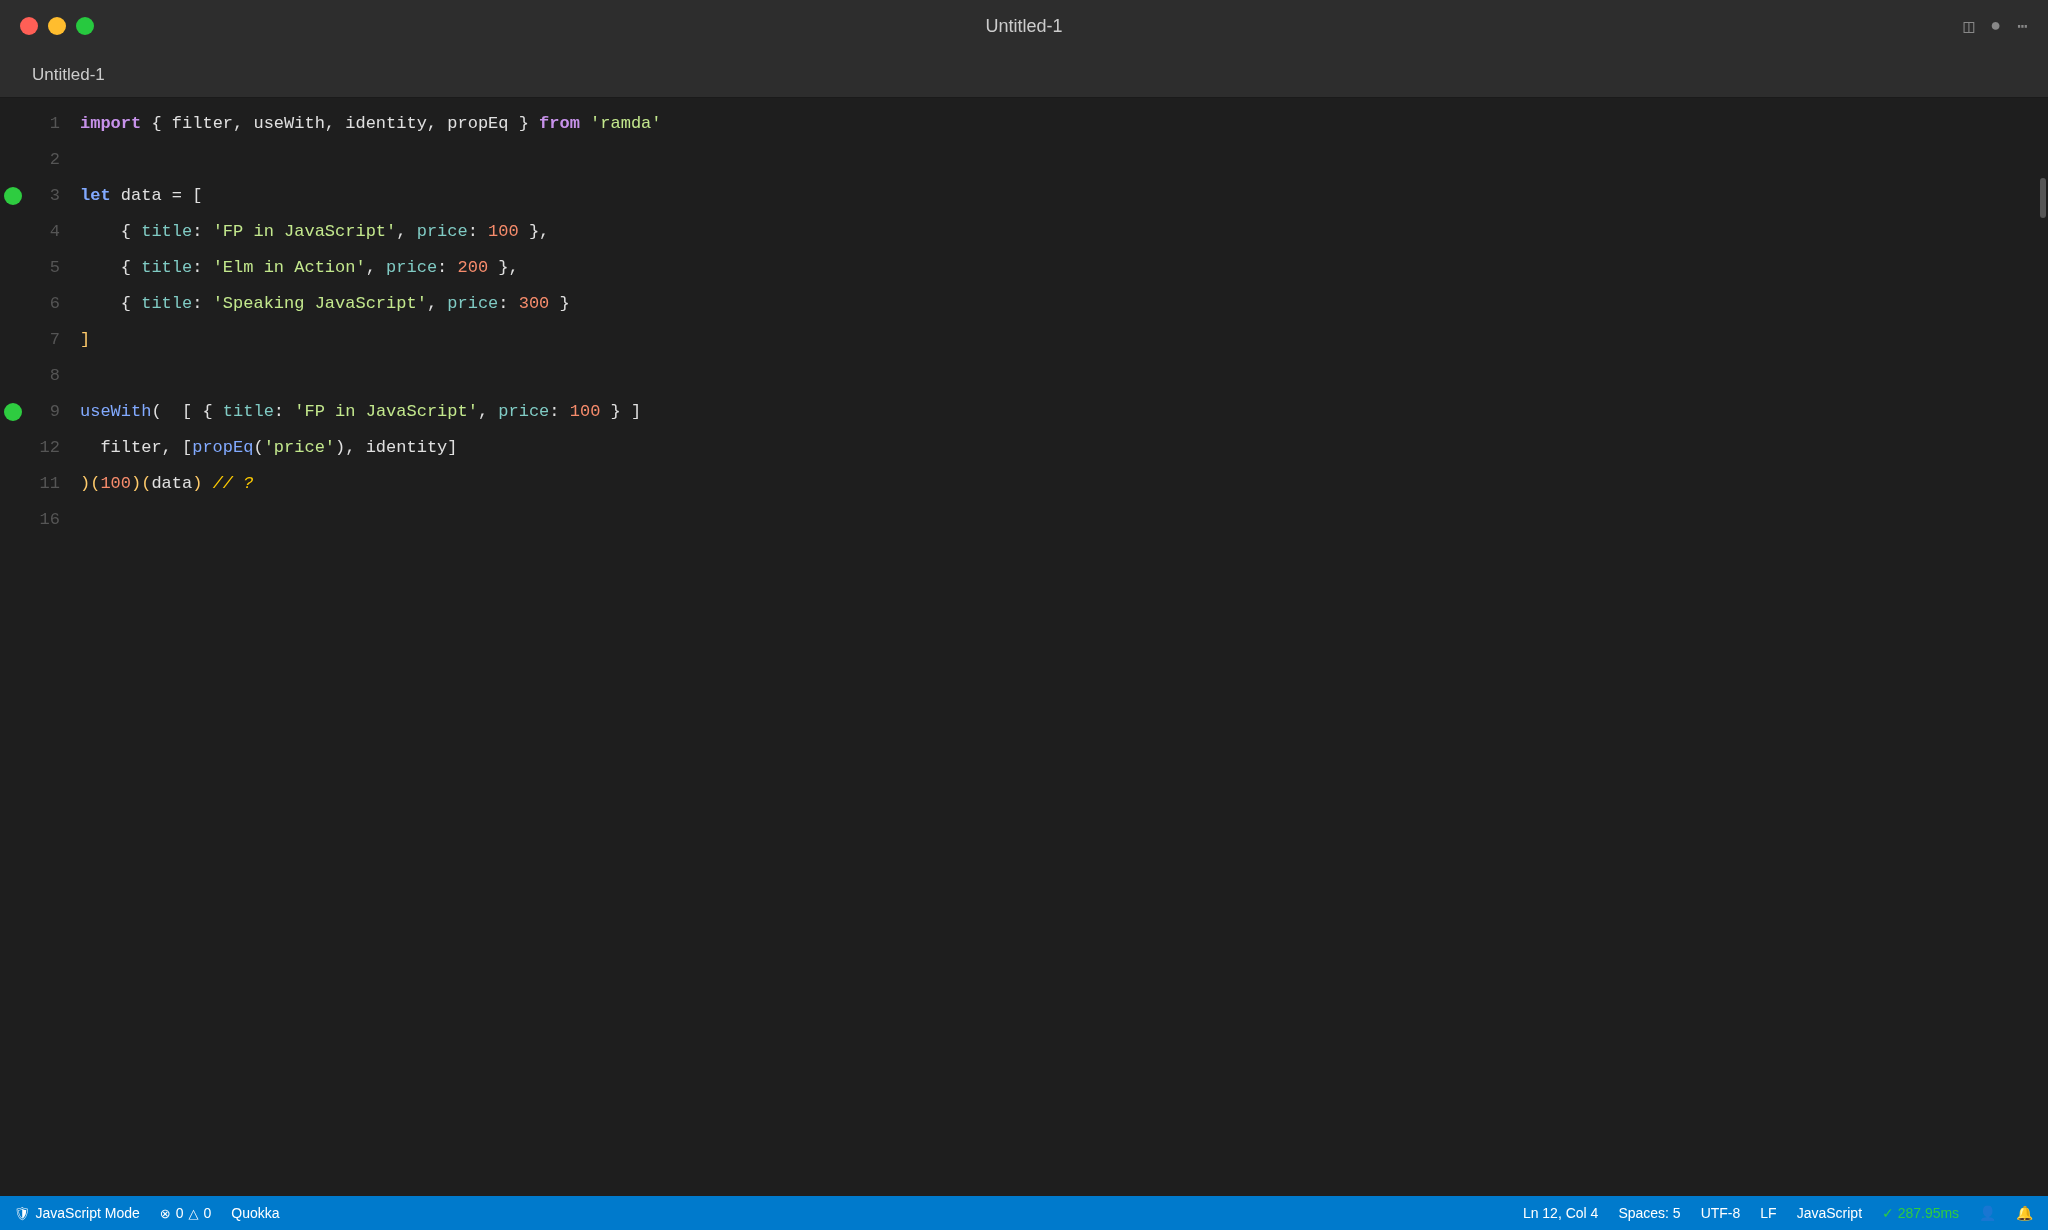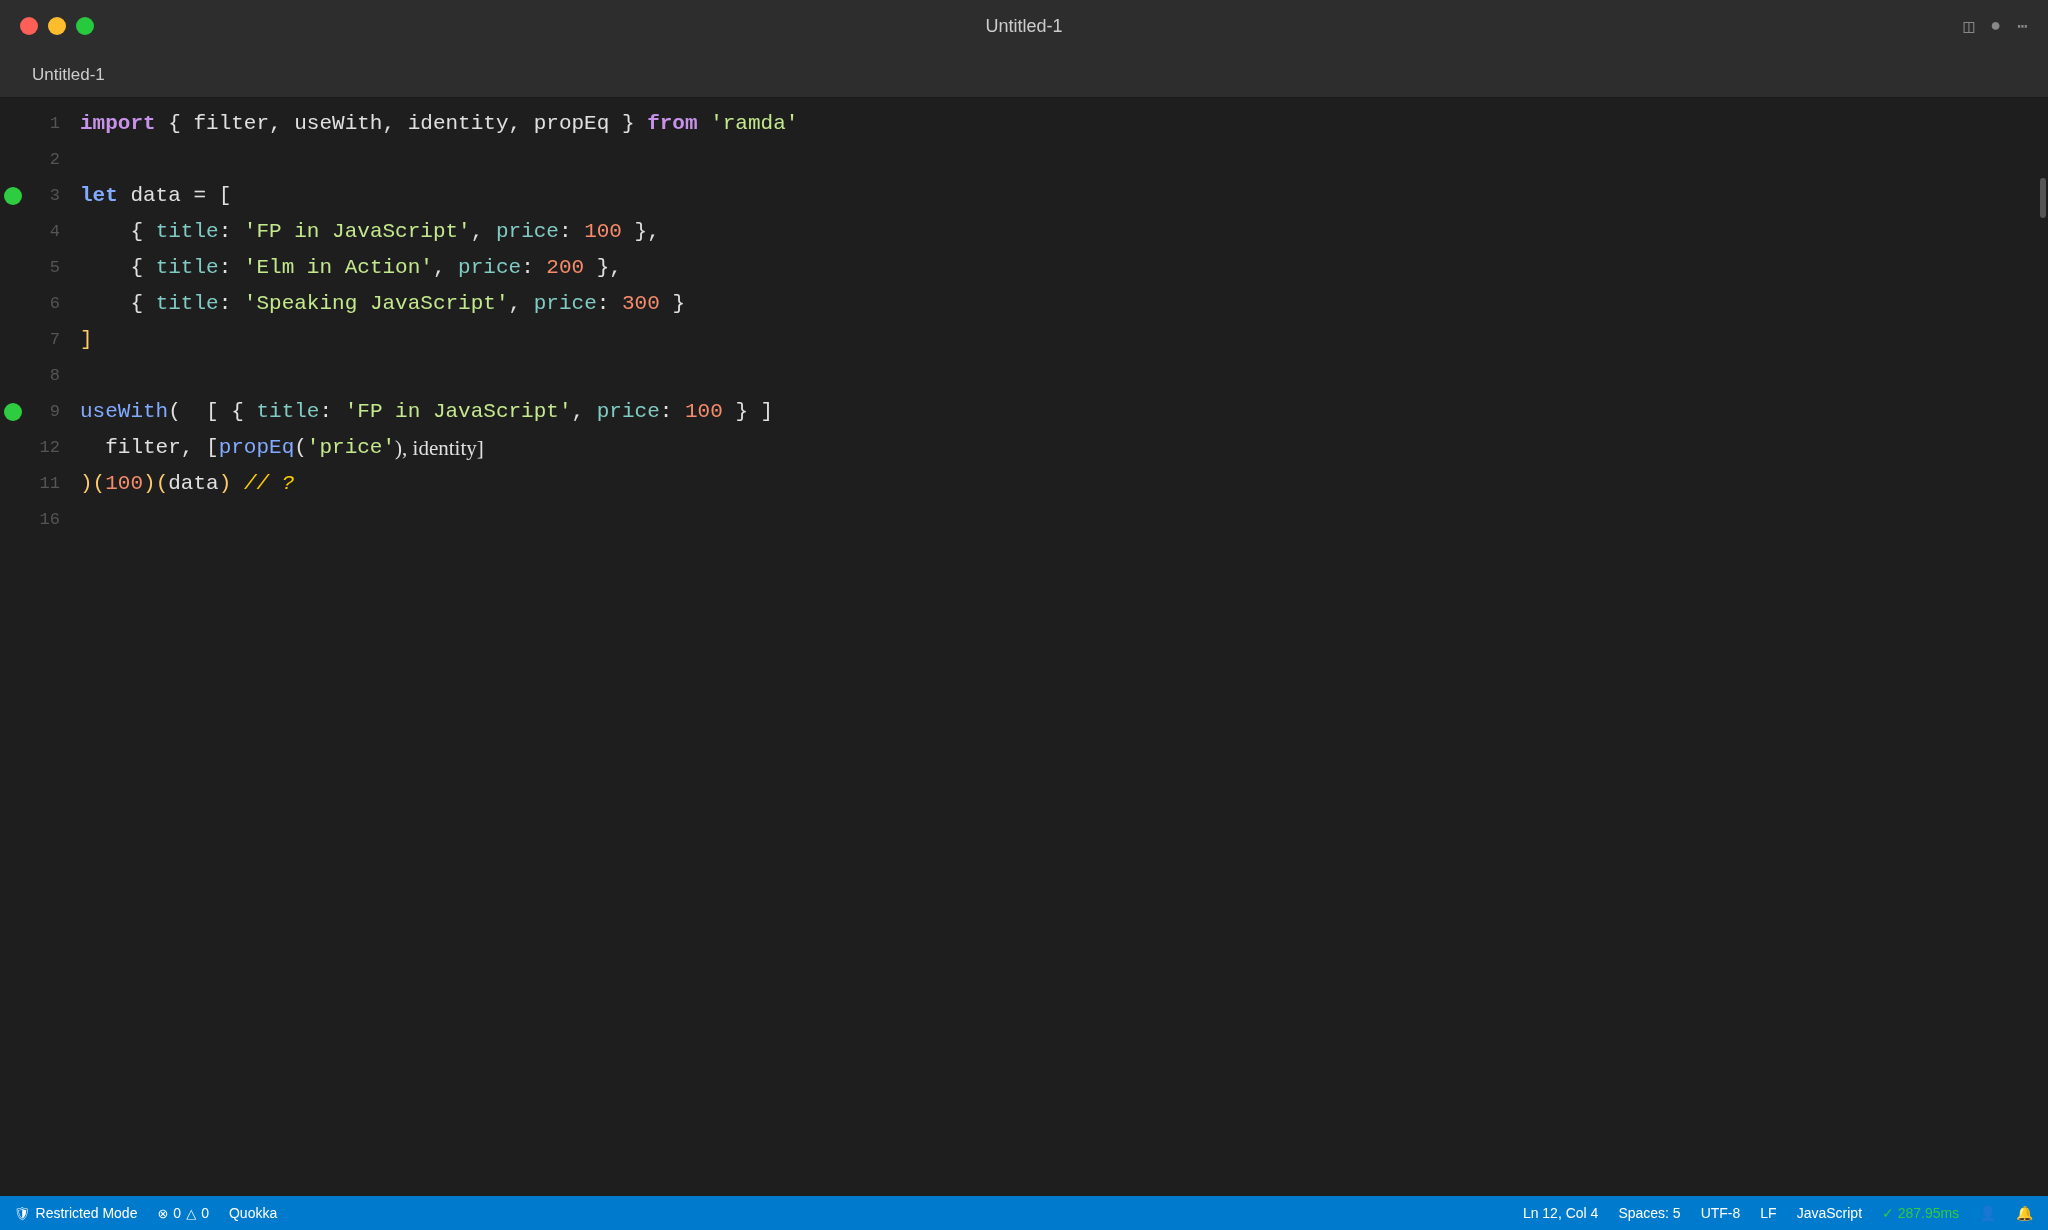--- a/index.html
+++ b/index.html
@@ -126,21 +126,21 @@
     .code-area {
       flex: 1;
       padding-top: 8px;
       overflow: hidden;
     }
 
     .code-line {
       height: 36px;
       display: flex;
       align-items: center;
-      font-size: 21px;
+      font-size: 17px;
       line-height: 36px;
       padding-left: 8px;
       white-space: pre;
     }
 
     
     .scrollbar {
       width: 12px;
       background: #1e1e1e;
       flex-shrink: 0;
@@ -259,34 +259,34 @@
 
   <div class="code-line"><span style="color: rgb(199, 146, 234); font-weight: bold;">import</span><span style="color: rgb(224, 224, 224);"> { </span><span style="color: rgb(224, 224, 224);">filter, useWith, identity, propEq</span><span style="color: rgb(224, 224, 224);"> } </span><span style="color: rgb(199, 146, 234); font-weight: bold;">from</span><span style="color: rgb(224, 224, 224);"> </span><span style="color: rgb(195, 232, 141);">'ramda'</span></div>
       <div class="code-line">&nbsp;</div>
       <div class="code-line"><span style="color: rgb(130, 170, 255); font-weight: bold; font-family: Liberation Mono, monospace;">let</span><span style="color: rgb(224, 224, 224);"> data = [</span></div>
       <div class="code-line"><span style="color: rgb(224, 224, 224);">    { </span><span style="color: rgb(128, 203, 196);">title</span><span style="color: rgb(224, 224, 224);">: </span><span style="color: rgb(195, 232, 141);">'FP in JavaScript'</span><span style="color: rgb(224, 224, 224);">, </span><span style="color: rgb(128, 203, 196);">price</span><span style="color: rgb(224, 224, 224);">: </span><span style="color: rgb(247, 140, 108);">100</span><span style="color: rgb(224, 224, 224);"> },</span></div>
       <div class="code-line"><span style="color: rgb(224, 224, 224);">    { </span><span style="color: rgb(128, 203, 196);">title</span><span style="color: rgb(224, 224, 224);">: </span><span style="color: rgb(195, 232, 141);">'Elm in Action'</span><span style="color: rgb(224, 224, 224);">, </span><span style="color: rgb(128, 203, 196);">price</span><span style="color: rgb(224, 224, 224);">: </span><span style="color: rgb(247, 140, 108);">200</span><span style="color: rgb(224, 224, 224);"> },</span></div>
       <div class="code-line"><span style="color: rgb(224, 224, 224);">    { </span><span style="color: rgb(128, 203, 196);">title</span><span style="color: rgb(224, 224, 224);">: </span><span style="color: rgb(195, 232, 141);">'Speaking JavaScript'</span><span style="color: rgb(224, 224, 224);">, </span><span style="color: rgb(128, 203, 196);">price</span><span style="color: rgb(224, 224, 224);">: </span><span style="color: rgb(247, 140, 108);">300</span><span style="color: rgb(224, 224, 224);"> }</span></div>
       <div class="code-line"><span style="color: rgb(255, 203, 107);">]</span></div>
       <div class="code-line">&nbsp;</div>
       <div class="code-line"><span style="color: rgb(130, 170, 255);">useWith</span><span style="color: rgb(224, 224, 224);">(  [ { </span><span style="color: rgb(128, 203, 196);">title</span><span style="color: rgb(224, 224, 224);">: </span><span style="color: rgb(195, 232, 141);">'FP in JavaScript'</span><span style="color: rgb(224, 224, 224);">, </span><span style="color: rgb(128, 203, 196);">price</span><span style="color: rgb(224, 224, 224);">: </span><span style="color: rgb(247, 140, 108);">100</span><span style="color: rgb(224, 224, 224);"> } ]</span></div>
-      <div class="code-line"><span style="color: rgb(224, 224, 224);">  filter, [</span><span style="color: rgb(130, 170, 255);">propEq</span><span style="color: rgb(224, 224, 224);">(</span><span style="color: rgb(195, 232, 141);">'price'</span><span style="color: rgb(224, 224, 224); font-family: Liberation Serif, serif;">), identity]</span></div>
+      <div class="code-line"><span style="color: rgb(224, 224, 224);">  filter, [</span><span style="color: rgb(130, 170, 255);">propEq</span><span style="color: rgb(224, 224, 224);">(</span><span style="color: rgb(195, 232, 141);">'price'</span><span style="color: rgb(224, 224, 224);">), identity]</span></div>
       <div class="code-line"><span style="color: rgb(255, 203, 107);">)(</span><span style="color: rgb(247, 140, 108);">100</span><span style="color: rgb(255, 203, 107);">)(</span><span style="color: rgb(224, 224, 224);">data</span><span style="color: rgb(255, 203, 107);">)</span><span style="color: rgb(224, 224, 224);"> </span><span style="color: rgb(255, 204, 0); font-style: italic;">// ?</span></div>
       <div class="code-line">&nbsp;</div>
     </div>
   <div class="scrollbar">
     <div class="scrollbar-thumb"></div>
   </div>
 </div>
 
 <div class="statusbar">
   <div class="statusbar-left">
     <span class="statusbar-item">
       <span style="font-size:13px;">🛡</span>
-      <span>Restricted Mode</span>
+      <span>JavaScript Mode</span>
     </span>
     <span class="statusbar-item">
       <span style="font-size:13px;">⊗</span>
       <span>0</span>
       <span style="font-size:13px;">△</span>
       <span>0</span>
     </span>
     <span class="statusbar-item">
       <span>Quokka</span>
     </span>

